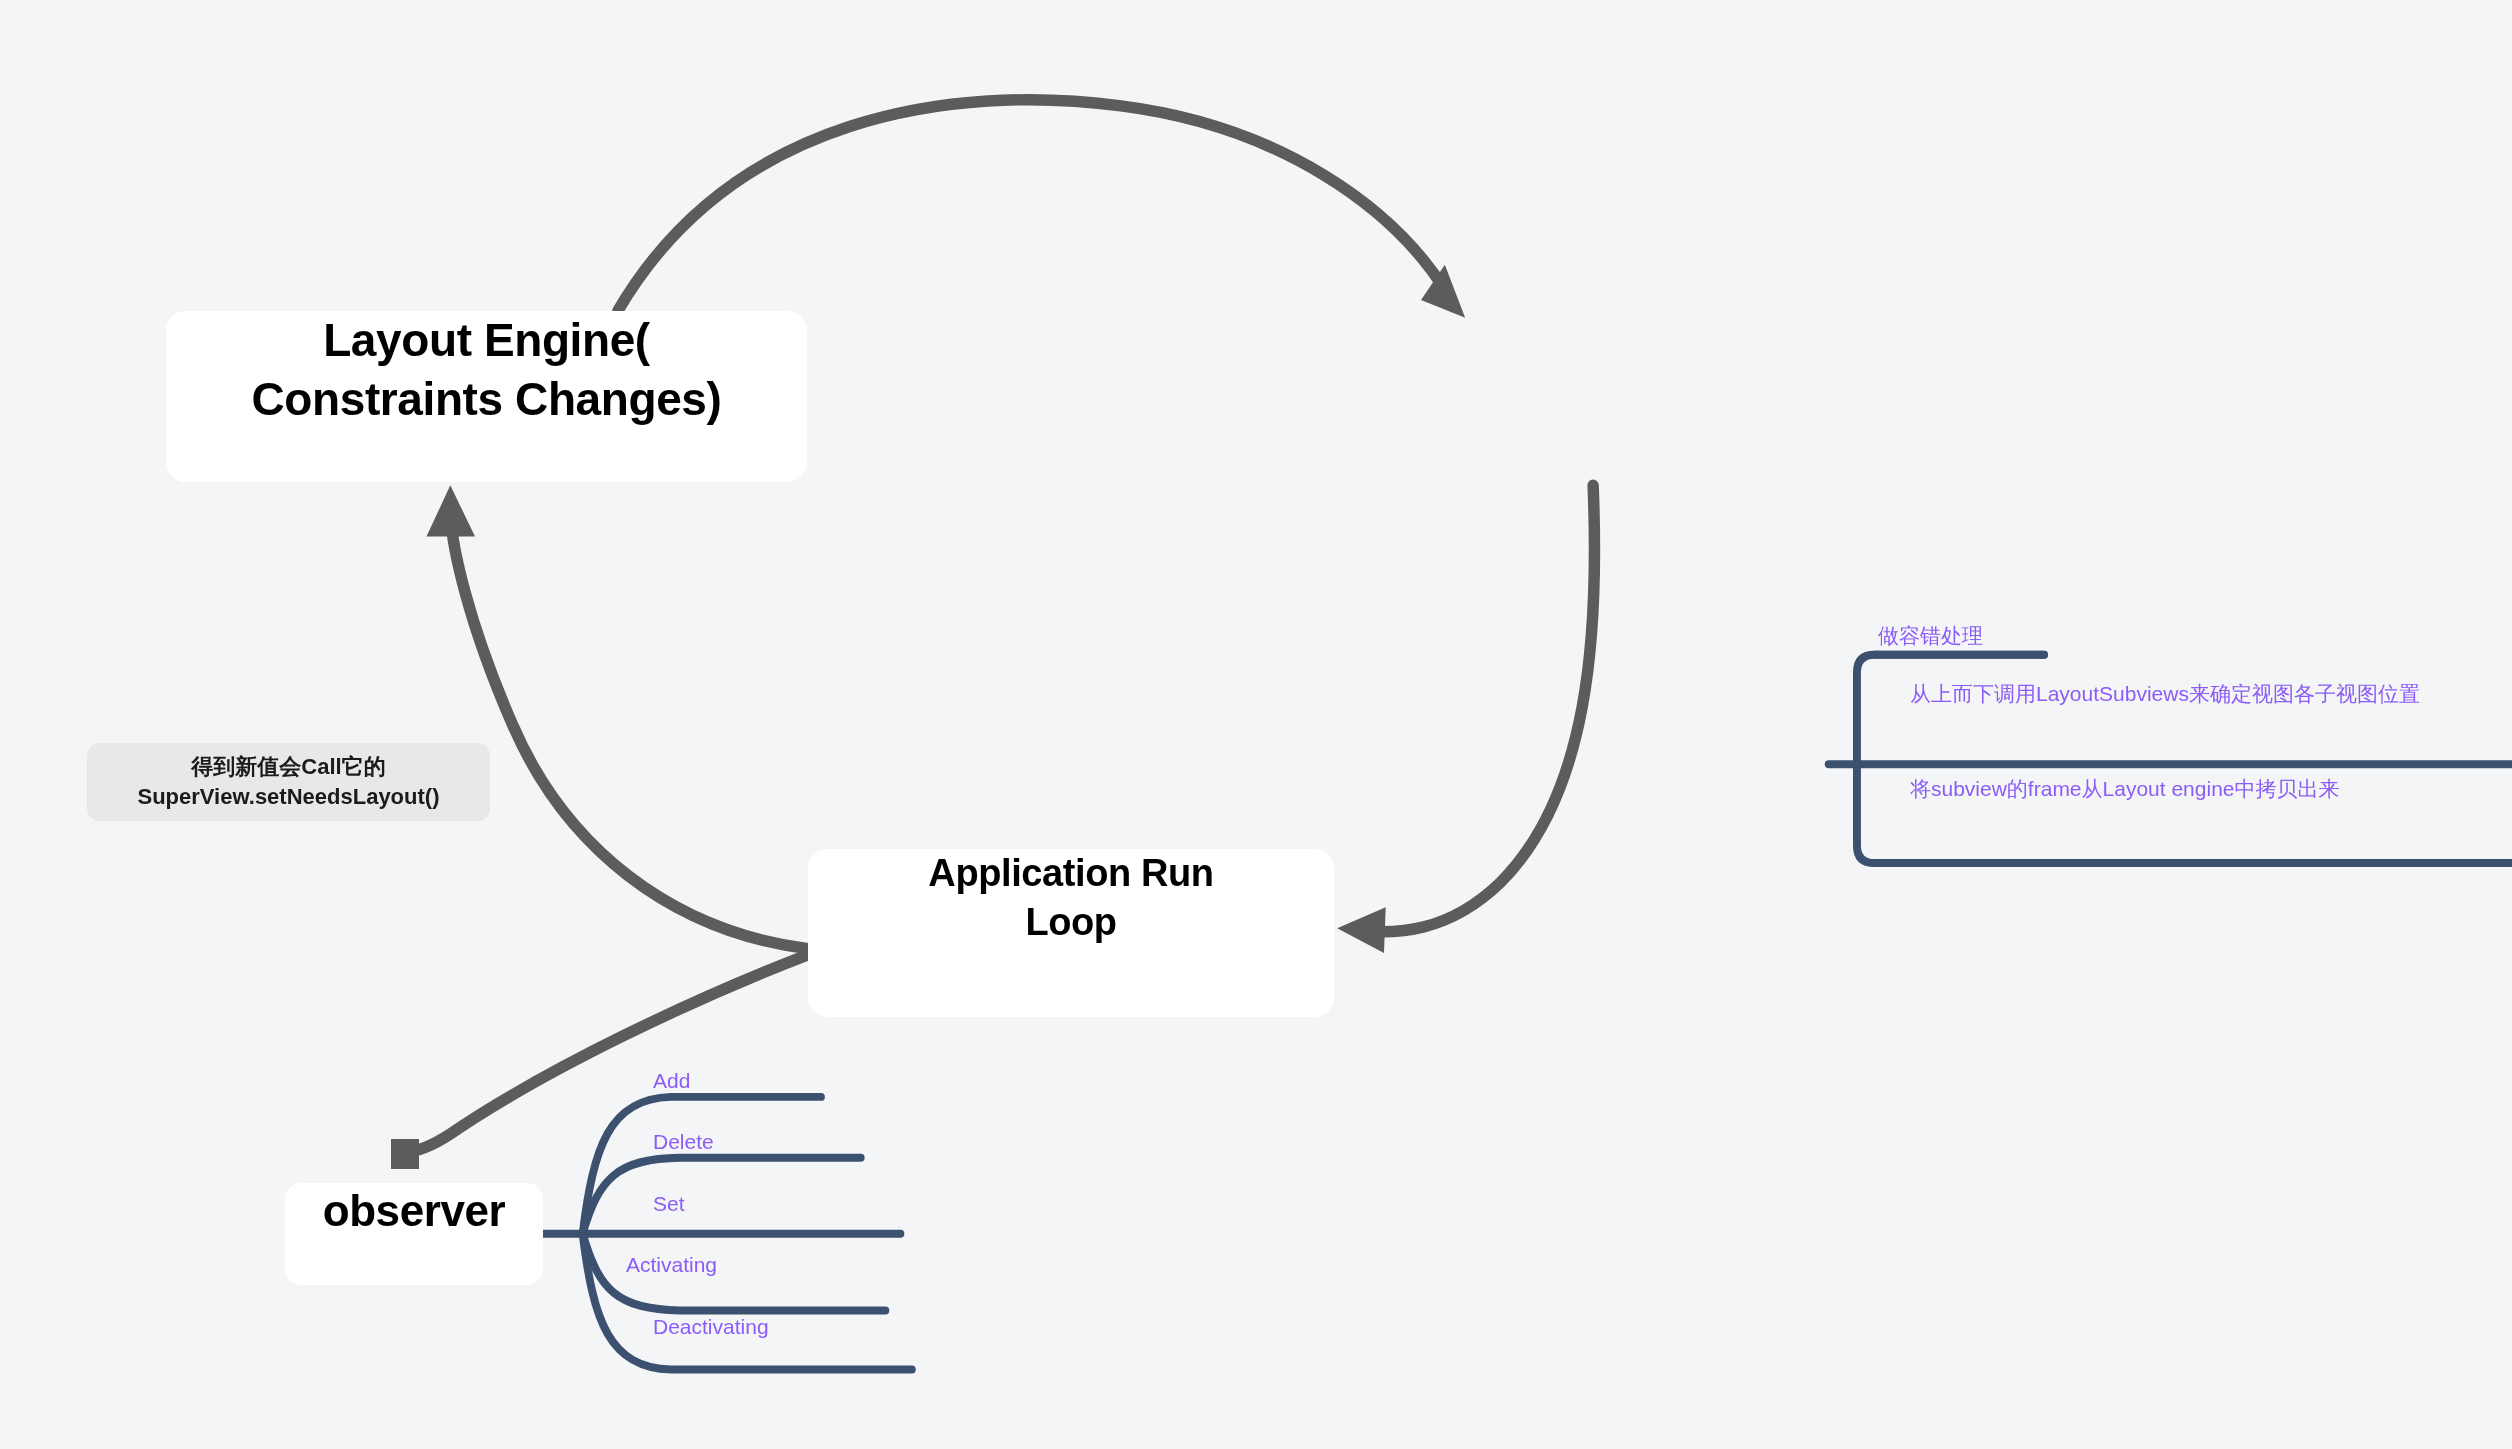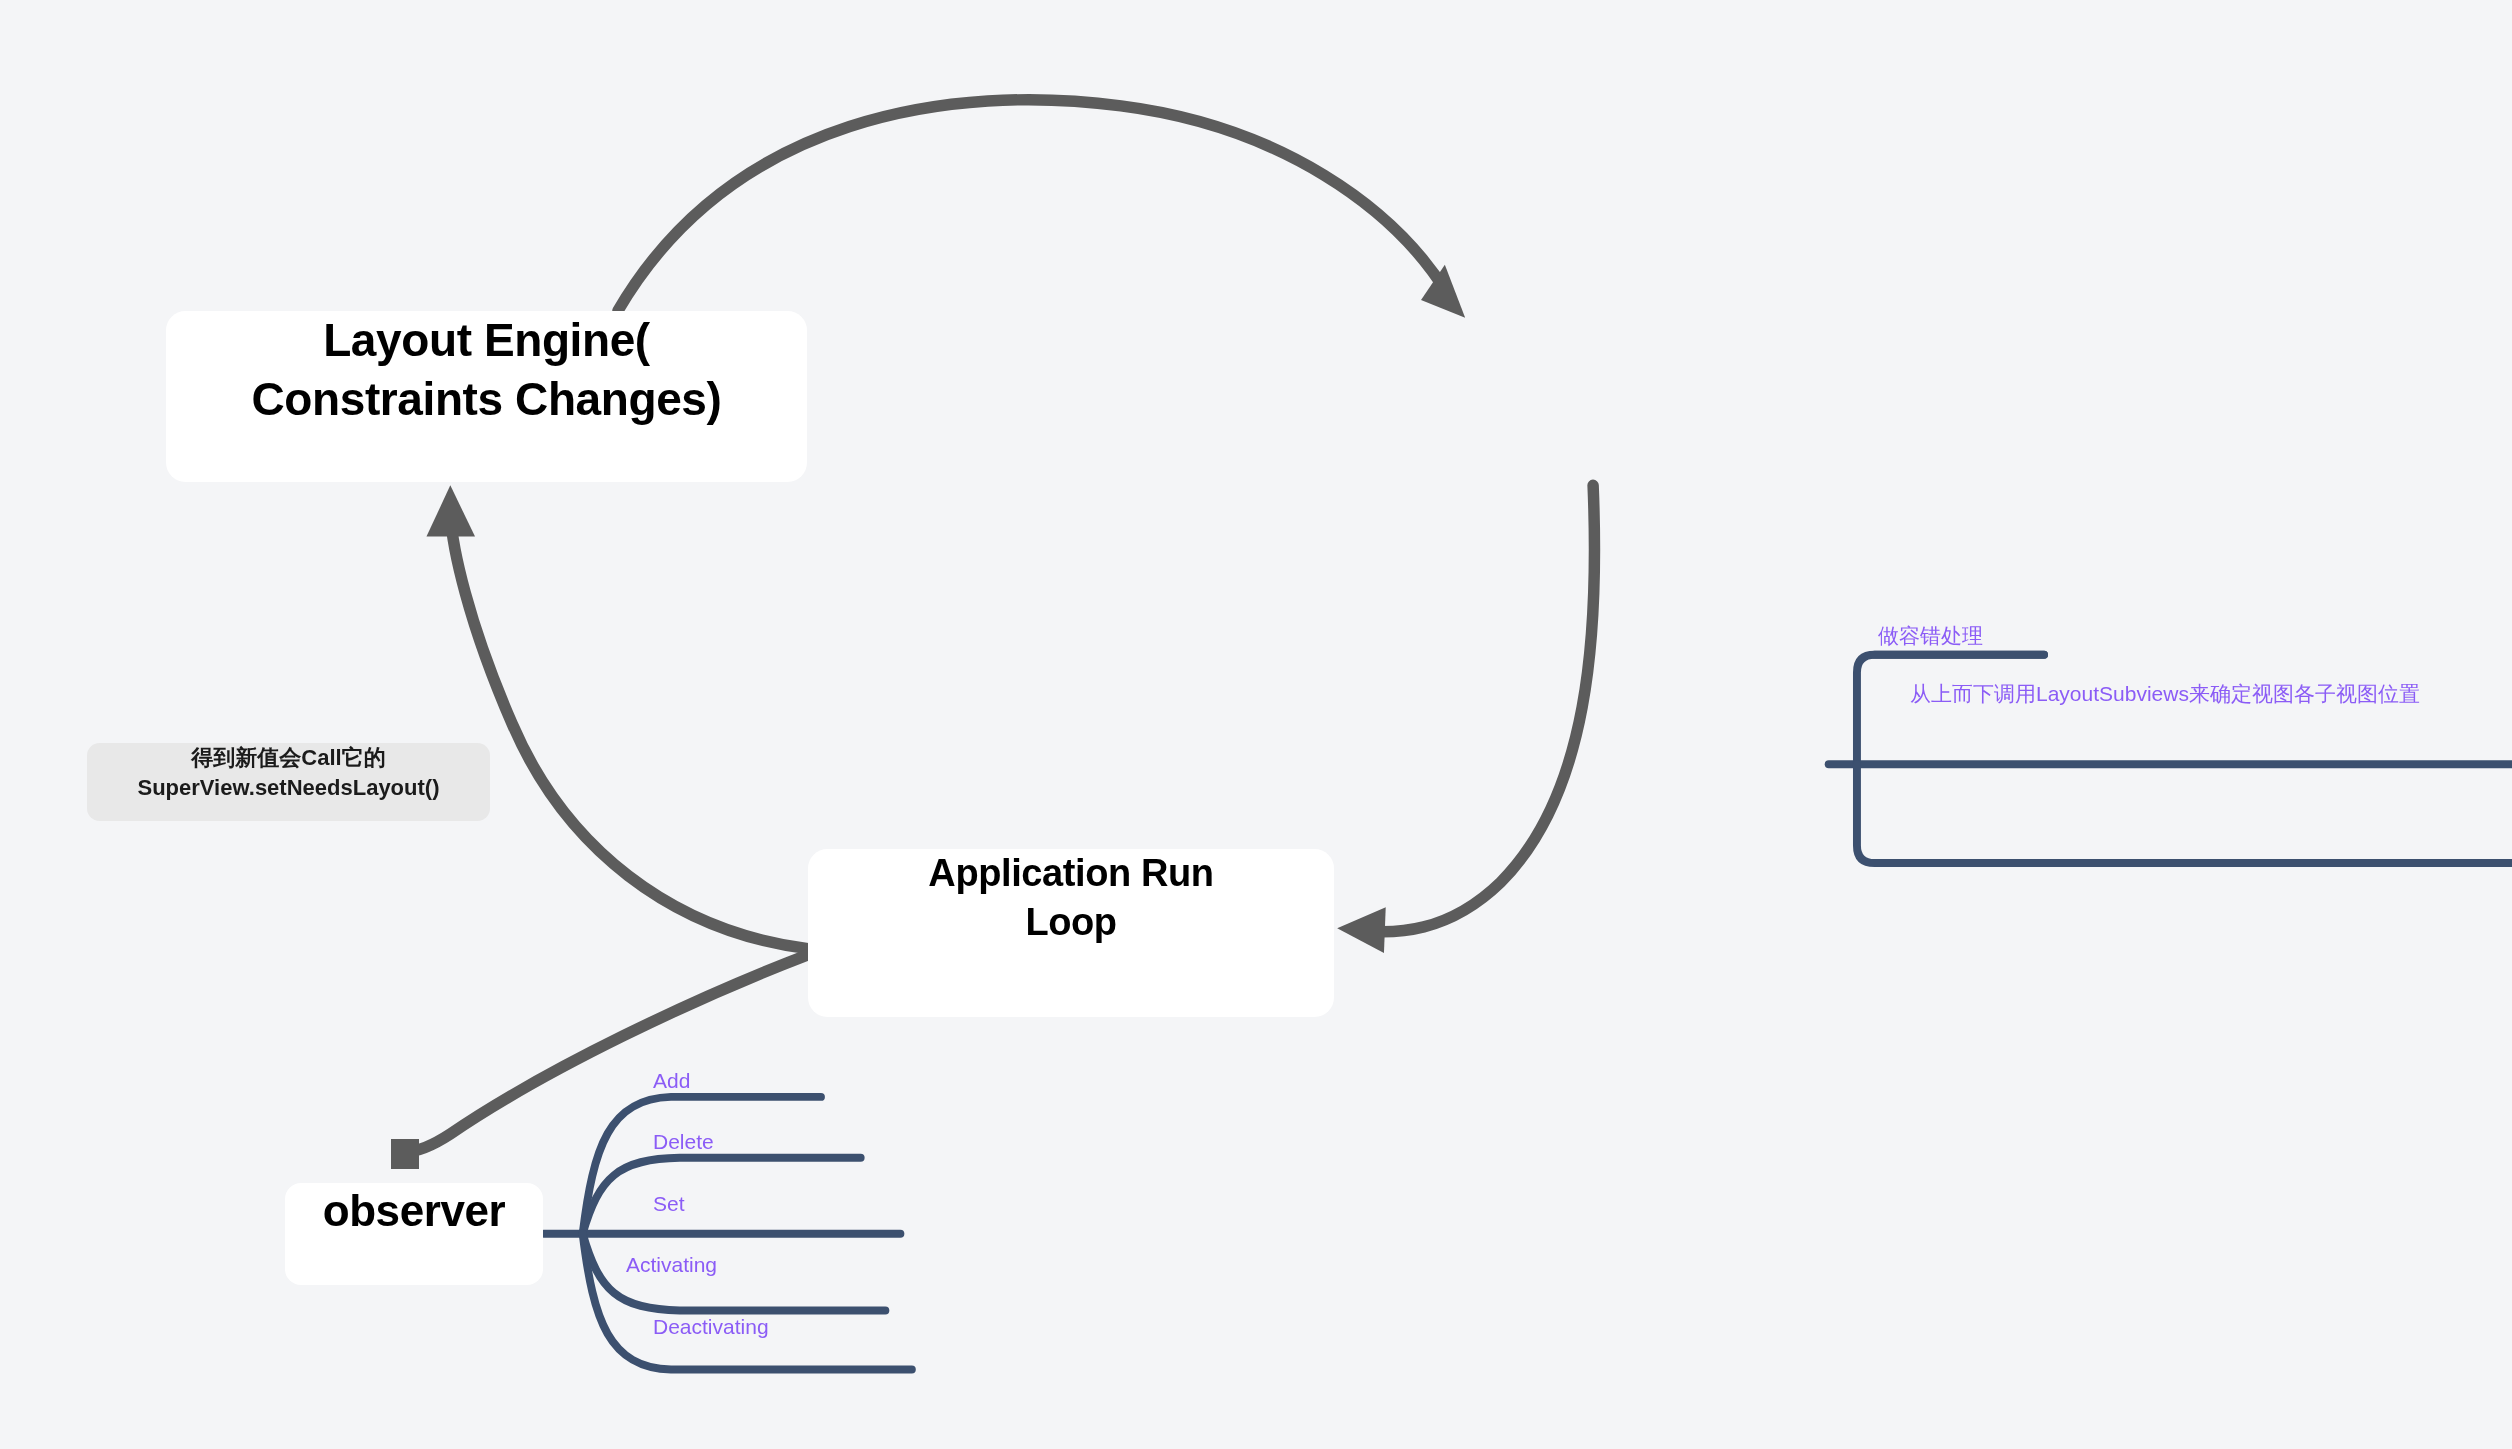--- a/index.html
+++ b/index.html
@@ -76,20 +76,21 @@
   }
 
   
   #note-setneedslayout {
     position: absolute;
     left: 87px; top: 743px;
     width: 403px; height: 78px;
     background: #e8e8e8;
     border-radius: 12.4px;
     display: flex;
+    align-items: center;
     justify-content: center;
     text-align: center;
     z-index: 3;
     box-sizing: border-box;
   }
   #note-setneedslayout .note-text {
     font-size: 22px;
     font-weight: 700;
     color: #1b1b1b;
     line-height: 1.38;
@@ -200,20 +201,21 @@
   </div>
 
   <div id="note-setneedslayout">
     <span class="note-text">得到新值会Call它的SuperView.setNeedsLayout()</span>
   </div>
 
   <div class="leaf-label lf-tolerance">做容错处理</div>
 
   <div class="leaf-label wide lf-layoutsubviews">从上而下调用LayoutSubviews来确定视图各子视图位置</div>
 
+  <div class="leaf-label wide lf-copyframe">将subview的frame从Layout engine中拷贝出来</div>
 
   <div class="leaf-label lf-add">Add</div>
 
   <div class="leaf-label lf-delete">Delete</div>
 
   <div class="leaf-label lf-set">Set</div>
 
   <div class="leaf-label lf-activating">Activating</div>
 
   <div class="leaf-label lf-deactivating">Deactivating</div>

